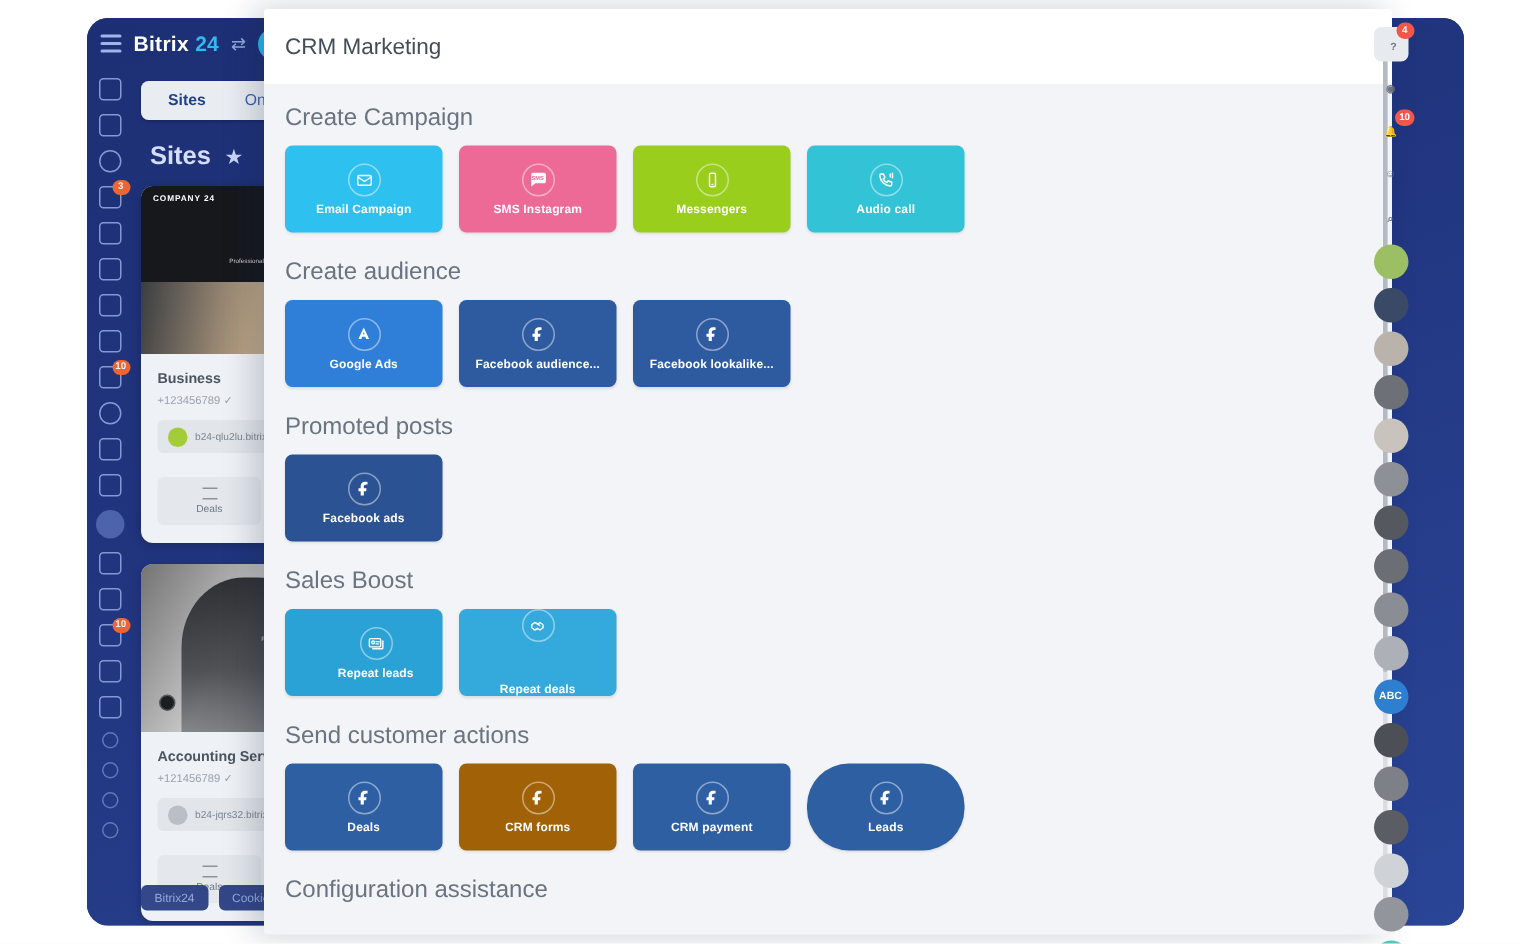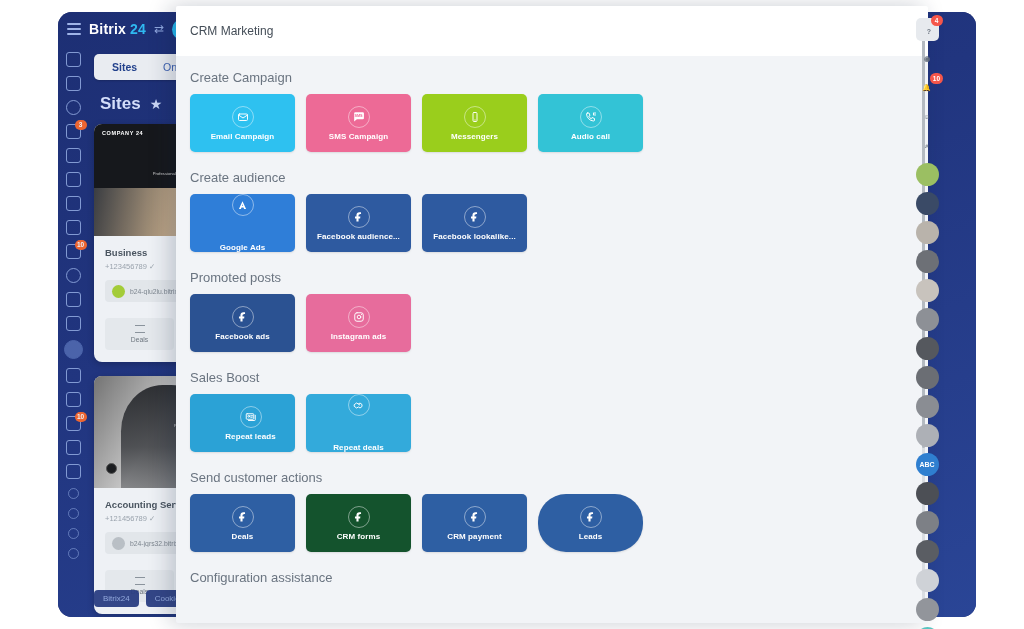--- a/index.html
+++ b/index.html
@@ -160,28 +160,28 @@
     width: 752px; height: 617px;
     background: #f2f4f7;
     border-radius: 2px;
     box-shadow: -6px 0 22px rgba(20,30,60,.22);
     overflow:hidden;
   }
   .modal-head {
     height: 50px; background:#ffffff;
     display:flex; align-items:center; padding-left:14px;
   }
-  .modal-title { font-size:12px; color:#444d57; }
+  .modal-title { font-size:15px; color:#444d57; }
   .modal-body {
     position:absolute; top:50px; left:0; right:0; bottom:0;
     padding: 14px 14px 0 14px; overflow:hidden;
   }
 
   .sec-title {
-    font-size:13px; color:#6a7480; margin: 0 0 9px 0;
+    font-size:16px; color:#6a7480; margin: 0 0 9px 0;
   }
   .sec { margin-bottom: 18px; }
   .card-row { display:flex; gap:11px; }
 
   .tile {
     width:105px; height:58px; border-radius:5px;
     display:flex; flex-direction:column; align-items:center; justify-content:center;
     gap:4px; color:#ffffff; position:relative;
     box-shadow: 0 1px 2px rgba(0,0,0,.10);
   }
@@ -381,21 +381,21 @@
               </span>
          <span class="tile-lbl">Email Campaign</span>
             </div>
             <div class="tile" style="background: rgb(237, 106, 150);">
               <span class="tile-ico">
                 <svg width="13" height="13" viewBox="0 0 24 24" fill="#fff">
                   <path d="M4 4h16a2 2 0 012 2v9a2 2 0 01-2 2H9l-5 4V6a2 2 0 012-2z"></path>
                   <text x="12" y="13" font-size="7" fill="#ed6a96" text-anchor="middle" font-family="sans-serif" font-weight="bold">SMS</text>
                 </svg>
               </span>
-         <span class="tile-lbl">SMS Campaign</span>
+         <span class="tile-lbl">SMS Instagram</span>
             </div>
             <div class="tile" style="background: rgb(154, 206, 28);">
               <span class="tile-ico">
                 <svg width="12" height="12" viewBox="0 0 24 24" fill="none" stroke="#fff" stroke-width="1.9" stroke-linecap="round" stroke-linejoin="round">
                   <rect x="8" y="3" width="8" height="18" rx="2"></rect>
                   <path d="M11.5 18h1"></path>
                 </svg>
               </span>
          <span class="tile-lbl">Messengers</span>
             </div>
@@ -406,21 +406,21 @@
                   <path d="M17 4v4M20 3v6"></path>
                 </svg>
               </span>
          <span class="tile-lbl">Audio call</span>
             </div>
           </div>
         </div>
         <div class="sec">
           <div class="sec-title">Create audience</div>
           <div class="card-row">
-            <div class="tile" style="background: rgb(47, 126, 216); justify-content: space-between;">
+            <div class="tile" style="background: rgb(47, 126, 216);">
               <span class="tile-ico">
                 <svg width="13" height="13" viewBox="0 0 24 24" fill="#fff">
                   <path d="M12 4.2l6.6 14.2h-3.6l-1.2-2.8H10.2l-1.2 2.8H5.4L12 4.2zm0 5.6l-1.1 2.7h2.2L12 9.8z"></path>
                 </svg>
               </span>
          <span class="tile-lbl">Google Ads</span>
             </div>
             <div class="tile" style="background: rgb(46, 90, 160);">
               <span class="tile-ico">
                 <svg width="13" height="13" viewBox="0 0 24 24" fill="#fff">
@@ -442,30 +442,20 @@
         <div class="sec">
           <div class="sec-title">Promoted posts</div>
           <div class="card-row">
             <div class="tile" style="background: rgb(43, 82, 146);">
               <span class="tile-ico">
                 <svg width="13" height="13" viewBox="0 0 24 24" fill="#fff">
                   <path d="M14.5 7.5h2.2V4.3c-.4-.05-1.7-.18-3.2-.18-3.2 0-5.3 1.9-5.3 5.4V12H5.5v3.6h2.7V21h3.9v-5.4h2.9l.45-3.6h-3.35V9.9c0-1.05.28-1.75 1.9-1.75z"></path>
                 </svg>
               </span>
          <span class="tile-lbl">Facebook ads</span>
-            </div>
-            <div class="tile" style="background: rgb(231, 108, 156);">
-              <span class="tile-ico">
-                <svg width="12" height="12" viewBox="0 0 24 24" fill="none" stroke="#fff" stroke-width="1.9" stroke-linecap="round" stroke-linejoin="round">
-                  <rect x="3.5" y="3.5" width="17" height="17" rx="4.5"></rect>
-                  <circle cx="12" cy="12" r="3.6"></circle>
-                  <circle cx="17" cy="7" r="1.1" fill="#fff" stroke="none"></circle>
-                </svg>
-              </span>
-         <span class="tile-lbl">Instagram ads</span>
             </div>
           </div>
         </div>
         <div class="sec">
           <div class="sec-title">Sales Boost</div>
           <div class="card-row">
             <div class="tile" style="background: rgb(43, 162, 214); padding-left: 16px;">
               <span class="tile-ico">
                 <svg width="12" height="12" viewBox="0 0 24 24" fill="none" stroke="#fff" stroke-width="1.9" stroke-linecap="round" stroke-linejoin="round">
                   <rect x="2.5" y="5.5" width="15" height="11" rx="1.6"></rect>
@@ -491,21 +481,21 @@
           <div class="sec-title">Send customer actions</div>
           <div class="card-row">
             <div class="tile" style="background: rgb(46, 95, 163);">
               <span class="tile-ico">
                 <svg width="13" height="13" viewBox="0 0 24 24" fill="#fff">
                   <path d="M14.5 7.5h2.2V4.3c-.4-.05-1.7-.18-3.2-.18-3.2 0-5.3 1.9-5.3 5.4V12H5.5v3.6h2.7V21h3.9v-5.4h2.9l.45-3.6h-3.35V9.9c0-1.05.28-1.75 1.9-1.75z"></path>
                 </svg>
               </span>
          <span class="tile-lbl">Deals</span>
             </div>
-            <div class="tile" style="background: #14532d;">
+            <div class="tile" style="background: #a16207;">
               <span class="tile-ico">
                 <svg width="13" height="13" viewBox="0 0 24 24" fill="#fff">
                   <path d="M14.5 7.5h2.2V4.3c-.4-.05-1.7-.18-3.2-.18-3.2 0-5.3 1.9-5.3 5.4V12H5.5v3.6h2.7V21h3.9v-5.4h2.9l.45-3.6h-3.35V9.9c0-1.05.28-1.75 1.9-1.75z"></path>
                 </svg>
               </span>
          <span class="tile-lbl">CRM forms</span>
             </div>
             <div class="tile" style="background: rgb(46, 95, 163);">
               <span class="tile-ico">
                 <svg width="13" height="13" viewBox="0 0 24 24" fill="#fff">

